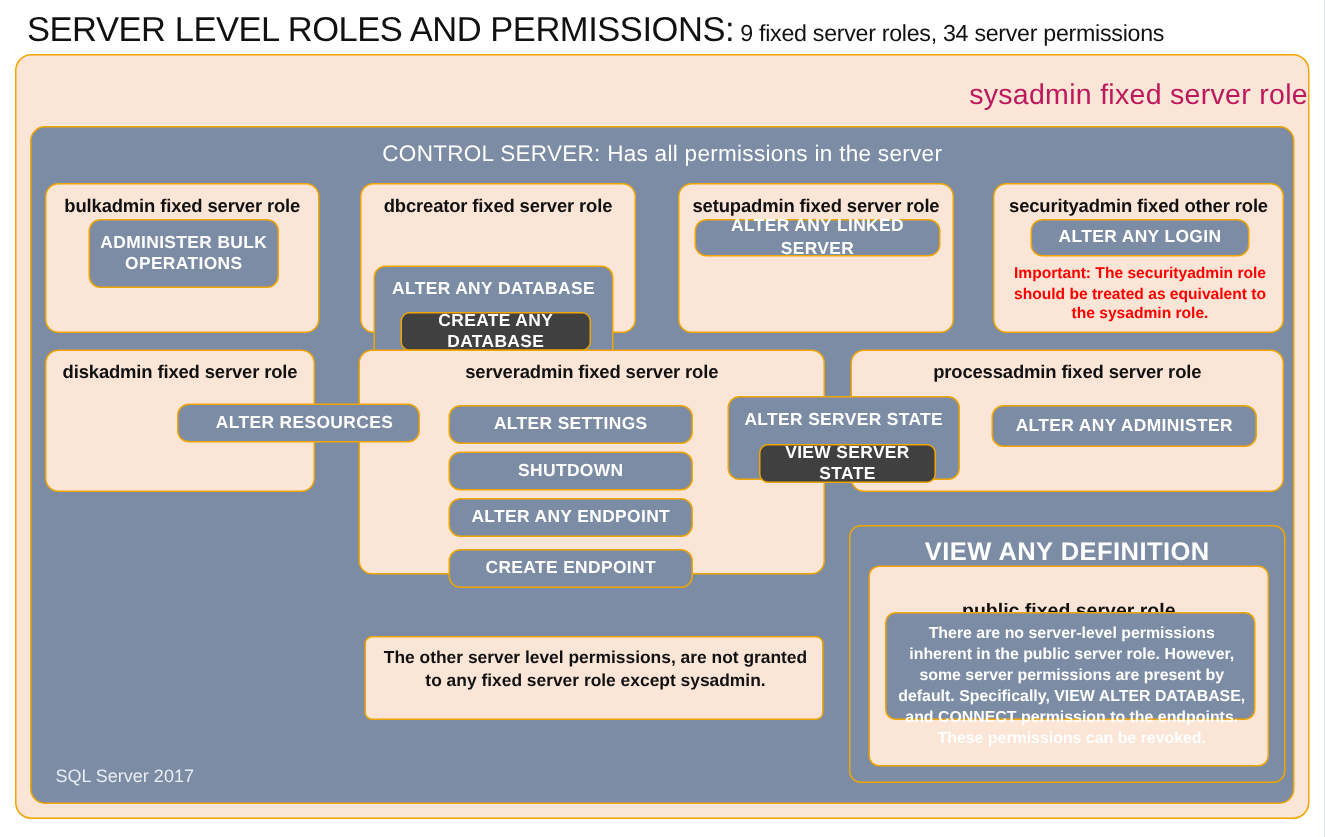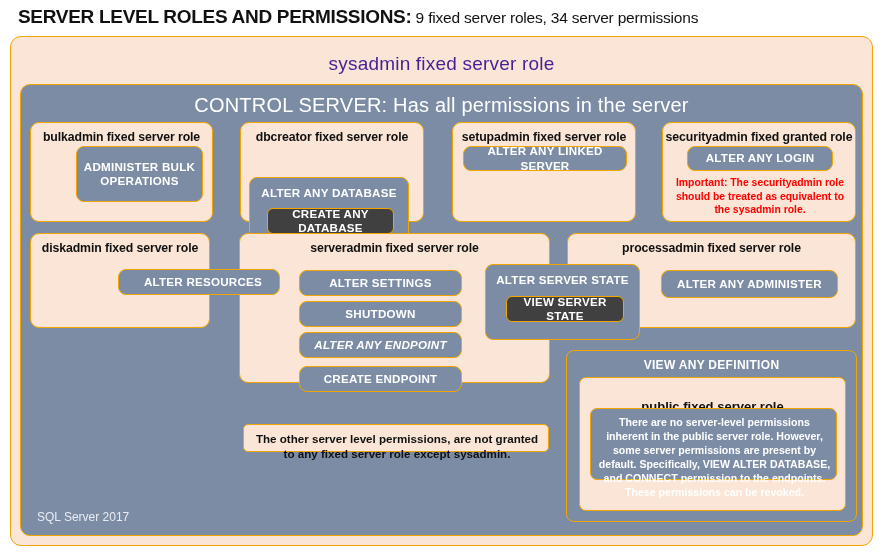--- a/index.html
+++ b/index.html
@@ -19,22 +19,22 @@
   #title-bar {
     position: absolute;
     left: 18px;
     top: 6px;
     width: 850px;
     height: 28px;
     white-space: nowrap;
     color: #111111;
   }
   #title-strong {
-    font-size: 19px;
-    font-weight: 700;
+    font-size: 23px;
+    font-weight: 400;
     letter-spacing: -0.3px;
   }
   #title-rest {
     font-size: 15.5px;
     font-weight: 400;
     letter-spacing: -0.2px;
   }
 
   
   .cream {
@@ -65,39 +65,39 @@
     top: 36px;
     width: 863px;
     height: 510px;
     border-radius: 11px;
   }
   #sysadmin-label {
     position: absolute;
     left: 0;
     top: 16px;
     width: 100%;
-    text-align: center;
+    text-align: right;
     font-size: 19px;
-    color: #4c1d95;
+    color: #be185d;
     letter-spacing: 0.2px;
   }
   #control-server-shell {
     left: 20px;
     top: 84px;
     width: 843px;
     height: 452px;
     border-radius: 10px;
   }
   #control-server-label {
     position: absolute;
     left: 0;
     top: 9px;
     width: 100%;
     text-align: center;
-    font-size: 20px;
+    font-size: 15px;
     color: #ffffff;
     letter-spacing: 0.2px;
   }
   #footer-label {
     position: absolute;
     left: 16px;
     bottom: 11px;
     font-size: 12px;
     color: #e9edf3;
   }
@@ -136,21 +136,21 @@
     font-weight: 700;
     letter-spacing: 0.25px;
     position: absolute;
     left: 0;
     top: 8px;
     width: 100%;
   }
 
   
   #card-bulkadmin  { left: 30px;  top: 122px; width: 183px; height: 100px; }
-  #perm-admin-bulk { left: 45px;  top: 23px;  width: 127px; height: 56px; }
+  #perm-admin-bulk { left: 28px;  top: 23px;  width: 127px; height: 46px; }
 
   #card-dbcreator  { left: 240px; top: 122px; width: 184px; height: 100px; }
   #perm-alter-any-db { left: 8px; top: 22px; width: 160px; height: 68px; margin-top: 32px; }
   #perm-create-any-db { left: 17px; top: 30px; width: 127px; height: 26px; }
 
   #card-setupadmin { left: 452px; top: 122px; width: 184px; height: 100px; }
   #perm-alter-linked { left: 10px; top: 23px; width: 164px; height: 25px; }
 
   #card-securityadmin { left: 662px; top: 122px; width: 194px; height: 100px; }
   #perm-alter-login { left: 24px; top: 23px; width: 146px; height: 25px; }
@@ -168,34 +168,34 @@
 
   
   #card-diskadmin { left: 30px; top: 233px; width: 180px; height: 95px; }
   #card-serveradmin { left: 239px; top: 233px; width: 311px; height: 150px; }
   #card-processadmin { left: 567px; top: 233px; width: 289px; height: 95px; }
 
   #perm-alter-resources { left: 118px; top: 269px; width: 162px; height: 26px; padding-left: 12px; }
 
   #perm-alter-settings   { left: 299px; top: 270px; width: 163px; height: 26px; }
   #perm-shutdown         { left: 299px; top: 301px; width: 163px; height: 26px; }
-  #perm-alter-any-endpt  { left: 299px; top: 332px; width: 163px; height: 26px; font-style: italic; }
+  #perm-alter-any-endpt  { left: 299px; top: 332px; width: 163px; height: 26px; }
   #perm-create-endpoint  { left: 299px; top: 366px; width: 163px; height: 26px; }
 
-  #perm-alter-server-state { left: 485px; top: 264px; width: 155px; height: 76px; }
+  #perm-alter-server-state { left: 485px; top: 264px; width: 155px; height: 56px; }
   #perm-view-server-state  { left: 20px;  top: 31px; width: 118px; height: 26px; }
 
   #perm-alter-any-conn { left: 661px; top: 270px; width: 177px; height: 28px; }
 
   
   #note-other {
     left: 243px;
     top: 424px;
     width: 306px;
-    height: 28px;
+    height: 56px;
     border-radius: 5px;
     border-width: 1.8px;
   }
   #note-other-text {
     position: absolute;
     left: 6px;
     top: 7px;
     width: 294px;
     text-align: center;
     font-size: 11.6px;
@@ -206,21 +206,21 @@
 
   
   #public-outer { left: 566px; top: 350px; width: 291px; height: 172px; }
   #public-view-any-def {
     position: absolute;
     left: 0;
     top: 7px;
     width: 100%;
     text-align: center;
     color: #ffffff;
-    font-size: 12px;
+    font-size: 17px;
     font-weight: 700;
     letter-spacing: 0.3px;
   }
   #public-cream {
     left: 12px;
     top: 26px;
     width: 267px;
     height: 134px;
     border-radius: 7px;
   }
@@ -282,21 +282,21 @@
     <div id="perm-create-any-db" class="slate-dark perm">CREATE  ANY DATABASE</div>
   </div>
 </div>
 
 <div id="card-setupadmin" class="cream role-card">
   <div class="role-title">setupadmin fixed server role</div>
   <div id="perm-alter-linked" class="slate perm">ALTER ANY LINKED SERVER</div>
 </div>
 
 <div id="card-securityadmin" class="cream role-card">
-  <div class="role-title">securityadmin fixed granted role</div>
+  <div class="role-title">securityadmin fixed other role</div>
   <div id="perm-alter-login" class="slate perm">ALTER ANY LOGIN</div>
   <div id="note-securityadmin">Important: The securityadmin role should be treated as equivalent to the sysadmin role.</div>
 </div>
 
 <div id="card-diskadmin" class="cream role-card">
   <div class="role-title">diskadmin fixed server role</div>
 </div>
 
 <div id="card-serveradmin" class="cream role-card">
   <div class="role-title">serveradmin fixed server role</div>

